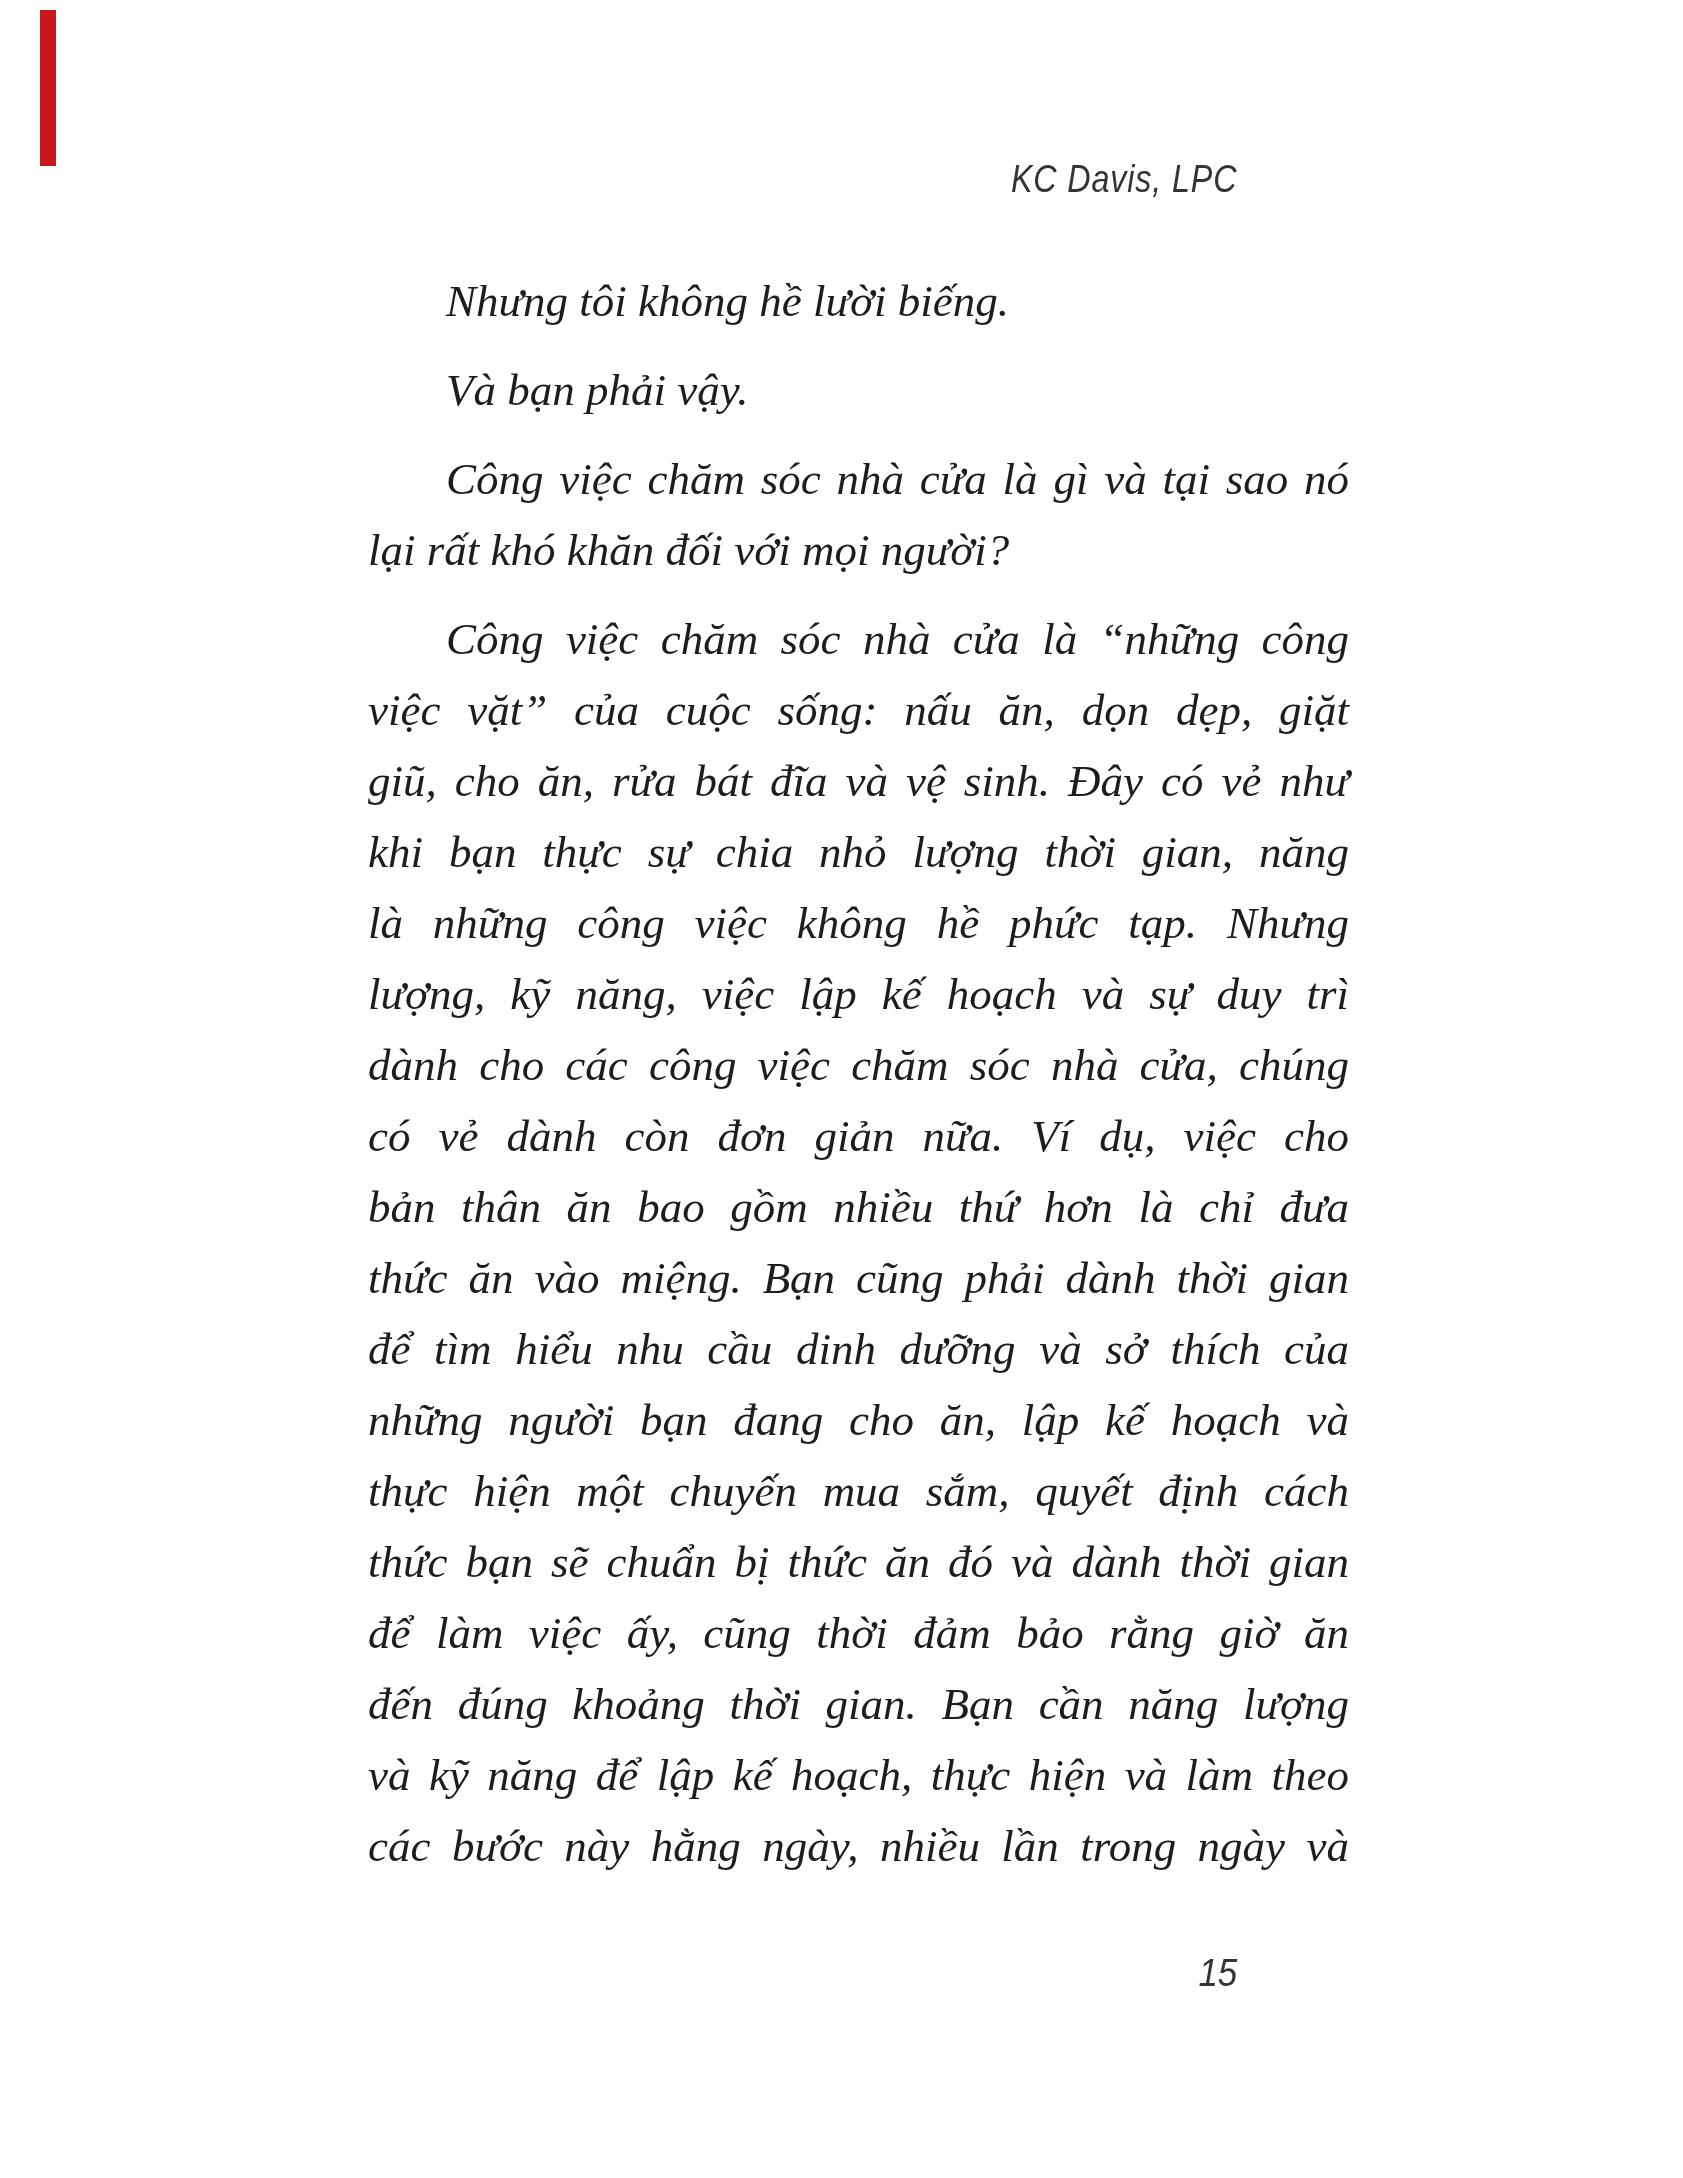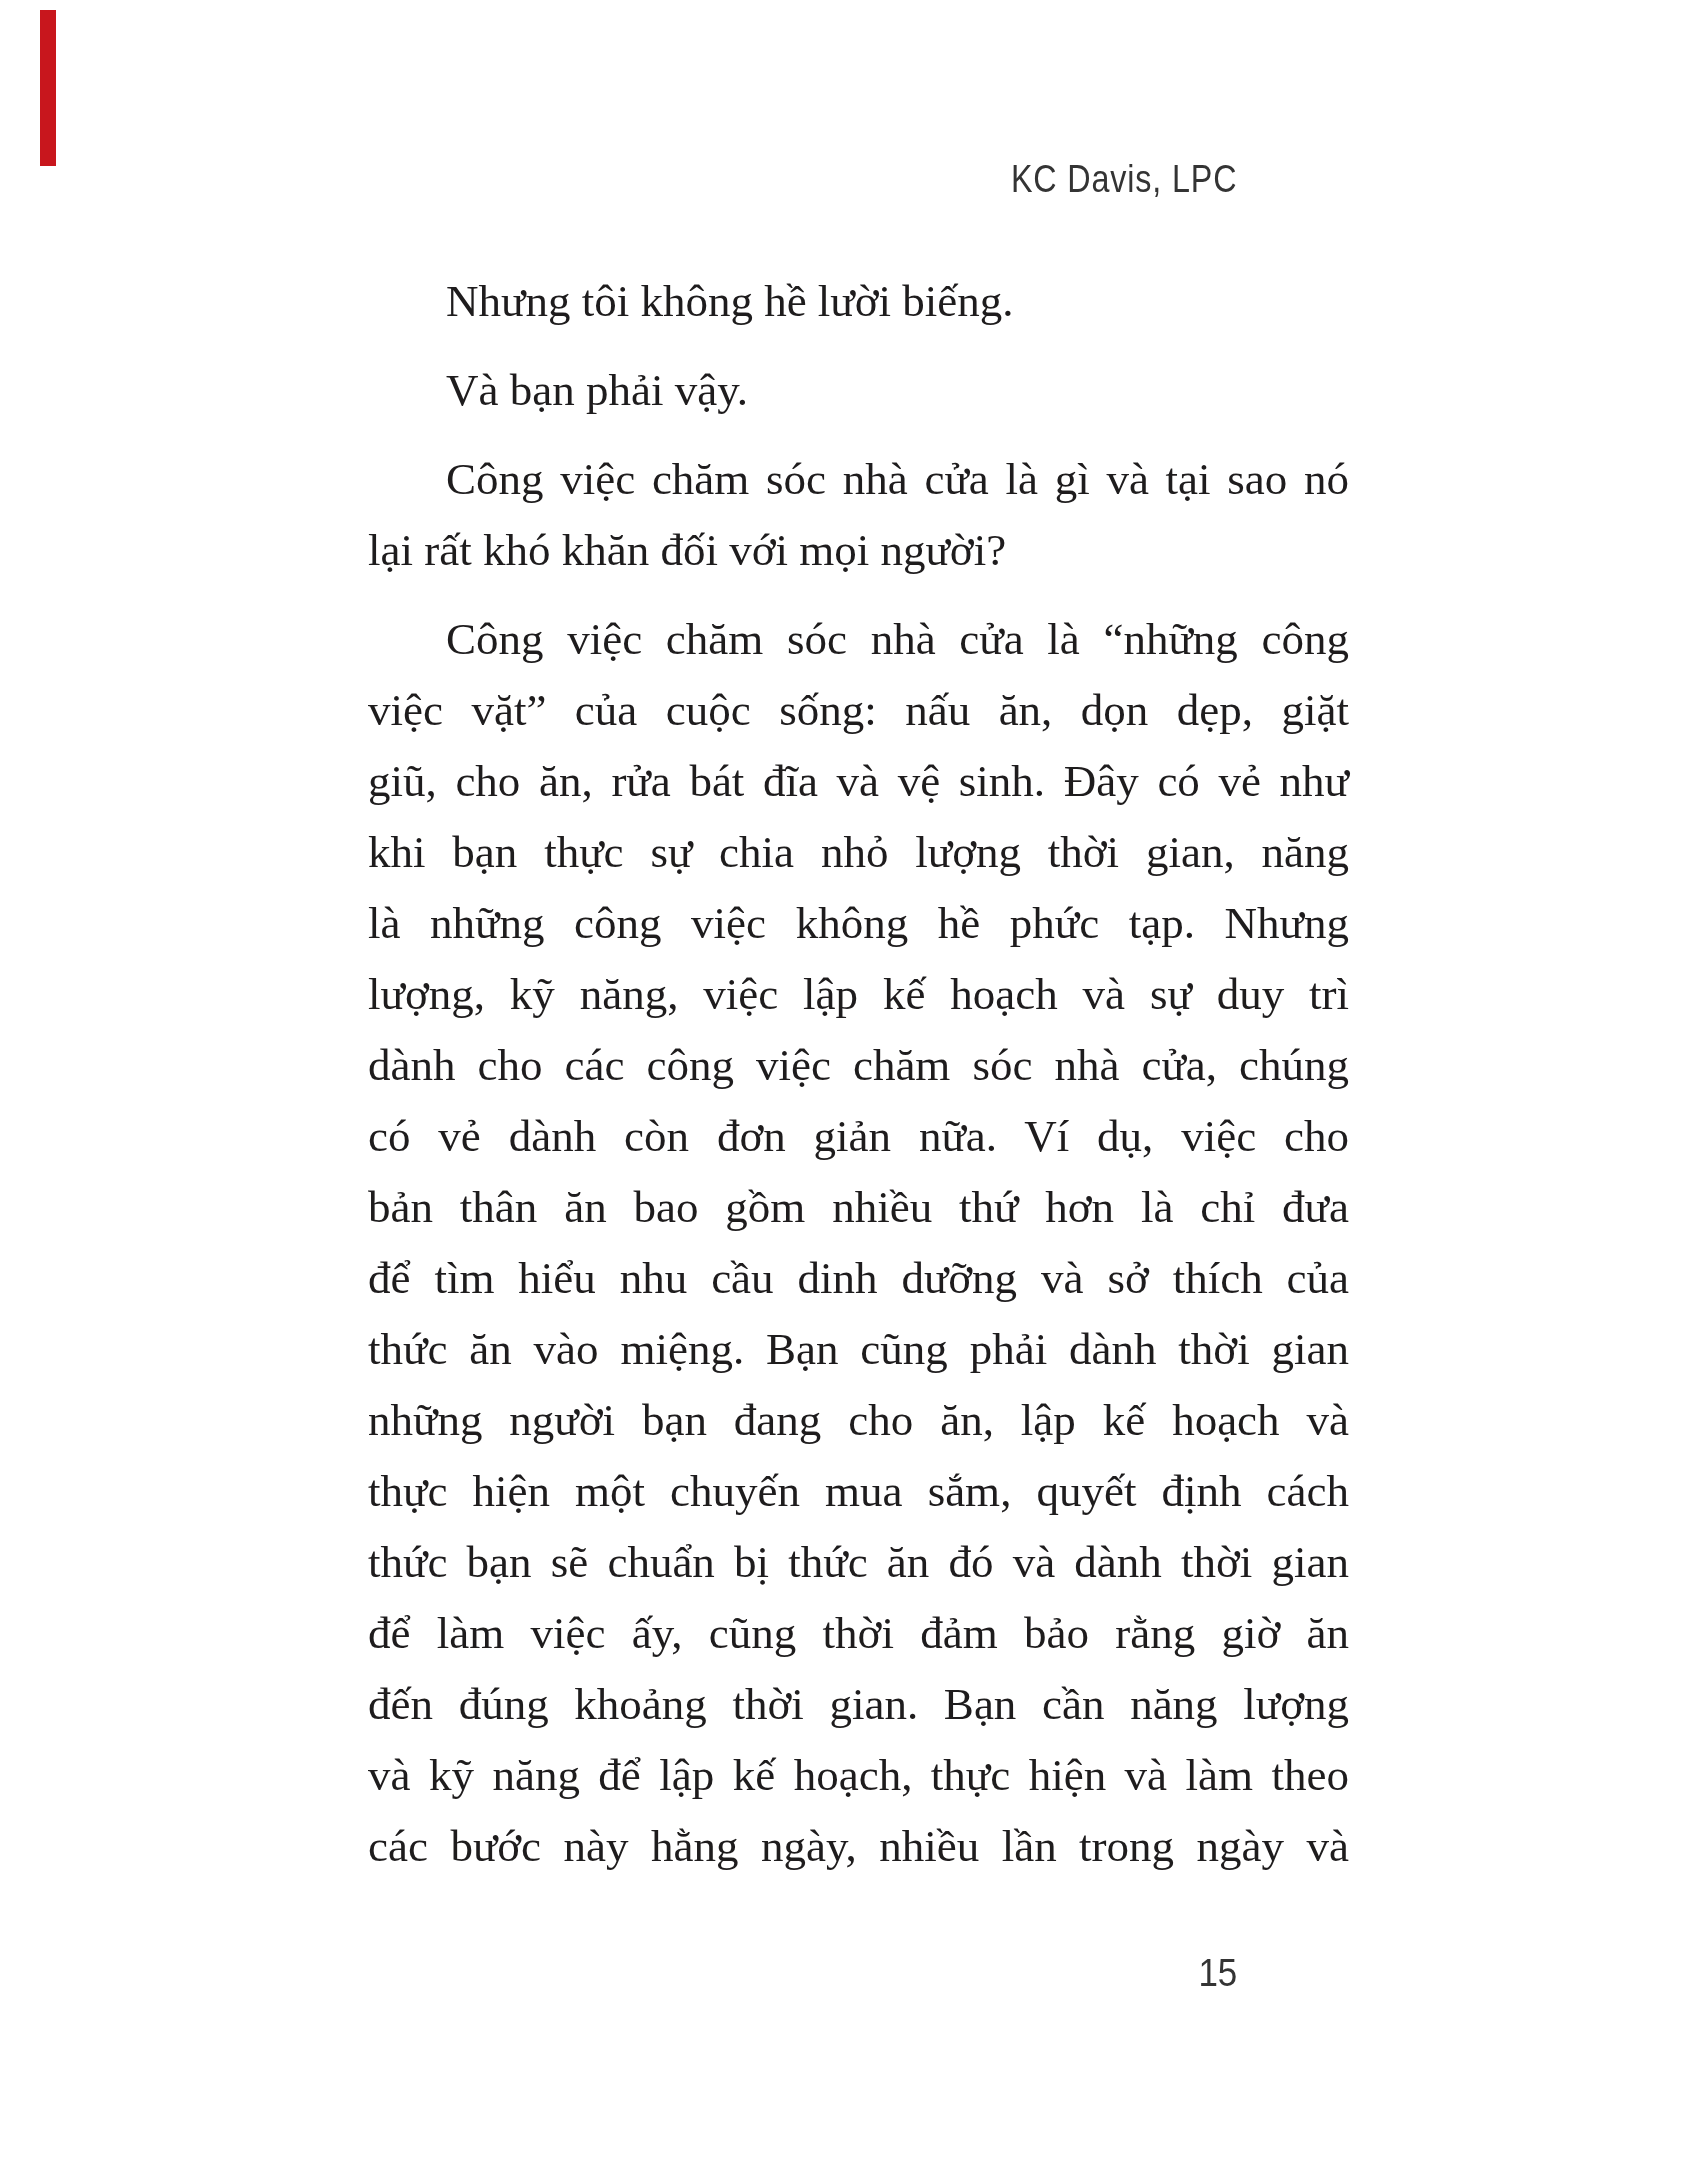--- a/index.html
+++ b/index.html
@@ -7,20 +7,21 @@
     padding: 0;
     background: #ffffff;
   }
   .page {
     position: relative;
     width: 1554px;
     height: 2178px;
     background: var(--bg-color, #ffffff);
     overflow: hidden;
     font-family: "Liberation Serif", serif;
+    font-style: italic;
   }
   .red-bar {
     position: absolute;
     left: 40px;
     top: 10px;
     width: 16px;
     height: 156px;
     background: var(--accent-color, #c8161d);
   }
   .header {
@@ -85,22 +86,22 @@
       <div class="para">
         <div class="line first">Công việc chăm sóc nhà cửa là “những công</div>
         <div class="line">việc vặt” của cuộc sống: nấu ăn, dọn dẹp, giặt</div>
         <div class="line">giũ, cho ăn, rửa bát đĩa và vệ sinh. Đây có vẻ như</div>
         <div class="line">khi bạn thực sự chia nhỏ lượng thời gian, năng</div>
         <div class="line">là những công việc không hề phức tạp. Nhưng</div>
         <div class="line">lượng, kỹ năng, việc lập kế hoạch và sự duy trì</div>
         <div class="line">dành cho các công việc chăm sóc nhà cửa, chúng</div>
         <div class="line">có vẻ dành còn đơn giản nữa. Ví dụ, việc cho</div>
         <div class="line">bản thân ăn bao gồm nhiều thứ hơn là chỉ đưa</div>
+        <div class="line">thức ăn vào miệng. Bạn cũng phải dành thời gian</div>
         <div class="line">để tìm hiểu nhu cầu dinh dưỡng và sở thích của</div>
-        <div class="line">thức ăn vào miệng. Bạn cũng phải dành thời gian</div>
         <div class="line">những người bạn đang cho ăn, lập kế hoạch và</div>
         <div class="line">thực hiện một chuyến mua sắm, quyết định cách</div>
         <div class="line">thức bạn sẽ chuẩn bị thức ăn đó và dành thời gian</div>
         <div class="line">để làm việc ấy, cũng thời đảm bảo rằng giờ ăn</div>
         <div class="line">đến đúng khoảng thời gian. Bạn cần năng lượng</div>
         <div class="line">và kỹ năng để lập kế hoạch, thực hiện và làm theo</div>
         <div class="line">các bước này hằng ngày, nhiều lần trong ngày và</div>
       </div>
     </main>
   <div class="page-number">15</div>

